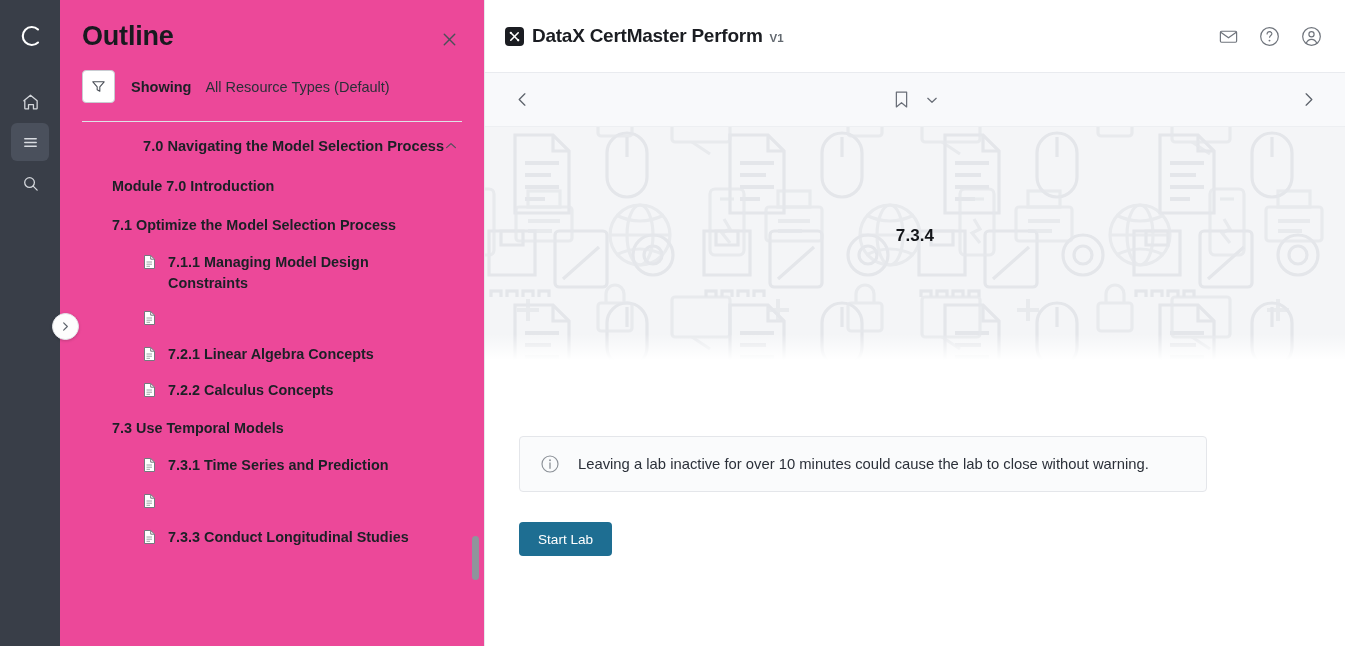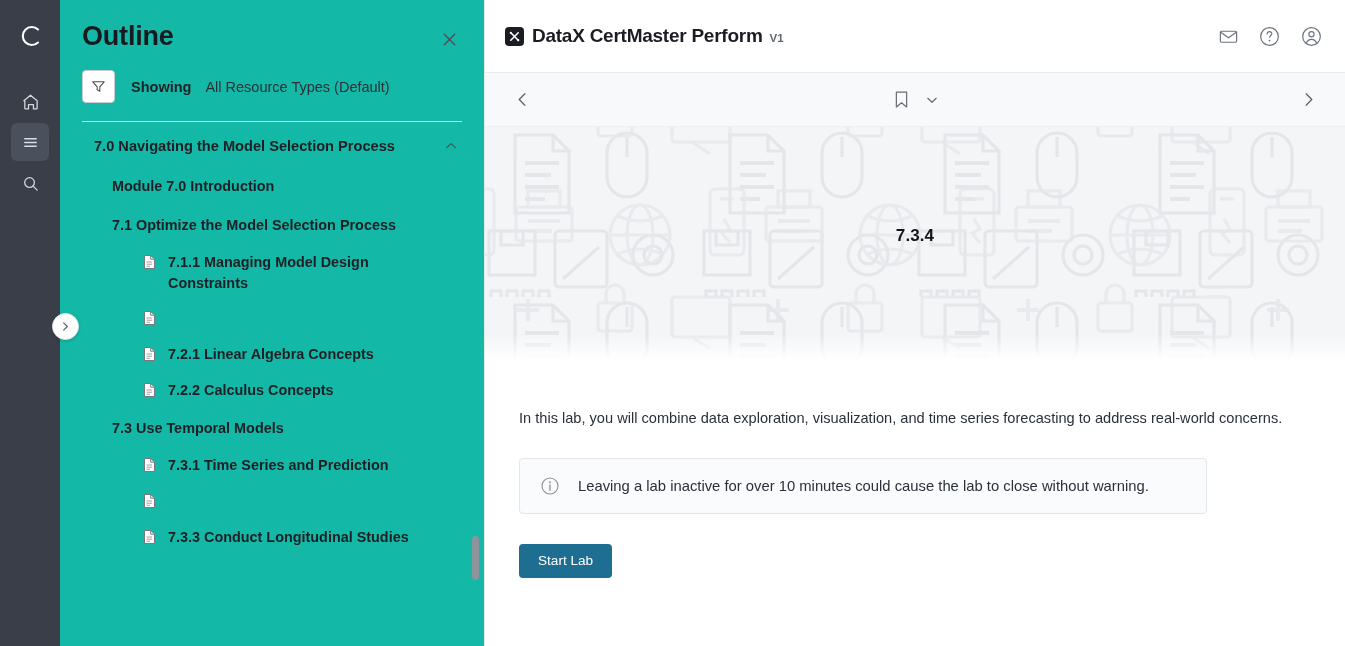--- a/index.html
+++ b/index.html
@@ -40,21 +40,21 @@
     width: 27px; height: 27px; border-radius: 50%;
     background: #fdfdfd; border: 1px solid #e3e5e9;
     box-shadow: 0 1px 3px rgba(0,0,0,.18);
     display: flex; align-items: center; justify-content: center;
     z-index: 9; cursor: pointer;
   }
 
   
   .outline {
     width: 425px; flex: 0 0 425px; height: 646px;
-    background: #14b8a6;
+    background: #ec4899;
     border-right: 1px solid #e6e8ec;
     position: relative;
     overflow: hidden;
   }
   .outline-head {
     display: flex; align-items: flex-start; justify-content: space-between;
     padding: 20px 22px 0 22px;
   }
   .outline-title {
     font-size: 27px; font-weight: bold; color: #181a1f;
@@ -80,21 +80,21 @@
     font-size: 14.5px; font-weight: bold; color: #1c2026;
     margin-left: 16px;
   }
   .showing-value {
     font-size: 14.5px; color: #2a2f38; margin-left: 14px;
   }
   .divider { height: 1px; background: #dfe2e7; margin: 18px 22px 0 22px; }
 
   .tree { padding: 0 22px; margin-top: 2px; }
   .tree-group-head {
-    display: flex; align-items: center; justify-content: space-between;
+    display: flex; align-items: center; justify-content: flex-end;
     padding: 14px 0 13px 12px;
     cursor: pointer;
   }
   .tree-group-title {
     font-size: 14.6px; font-weight: bold; color: #1c2026;
   }
   .chev-up { margin-right: 4px; display: flex; }
 
   .tree-item { display: flex; align-items: flex-start; cursor: pointer; }
   .tree-item.lvl1 { padding: 9px 0 9px 30px; }
@@ -538,21 +538,20 @@
         </defs>
         <rect width="860" height="233" fill="#f4f5f7"></rect>
         <rect width="860" height="233" fill="url(#techpat)" opacity="0.95"></rect>
         <rect width="860" height="233" fill="url(#techpat2)" opacity="0.8"></rect>
       </svg>
       <div class="hero-fade"></div>
       <div class="hero-num">7.3.4</div>
     </div>
 
     <div class="body-wrap">
-      <div class="lead">In this lab, you will combine data exploration, visualization, and time series forecasting to address real-world concerns.</div>
 
       <div class="callout">
         <span class="callout-ico">
           <svg width="20" height="20" viewBox="0 0 20 20" aria-hidden="true">
             <circle cx="10" cy="10" r="8" fill="none" stroke="#8b9097" stroke-width="1.15"></circle>
             <line x1="10" y1="9" x2="10" y2="14.3" stroke="#8b9097" stroke-width="1.3" stroke-linecap="round"></line>
             <circle cx="10" cy="6.2" r=".95" fill="#8b9097"></circle>
           </svg>
         </span>
         <span class="callout-text">Leaving a lab inactive for over 10 minutes could cause the lab to close without warning.</span>

